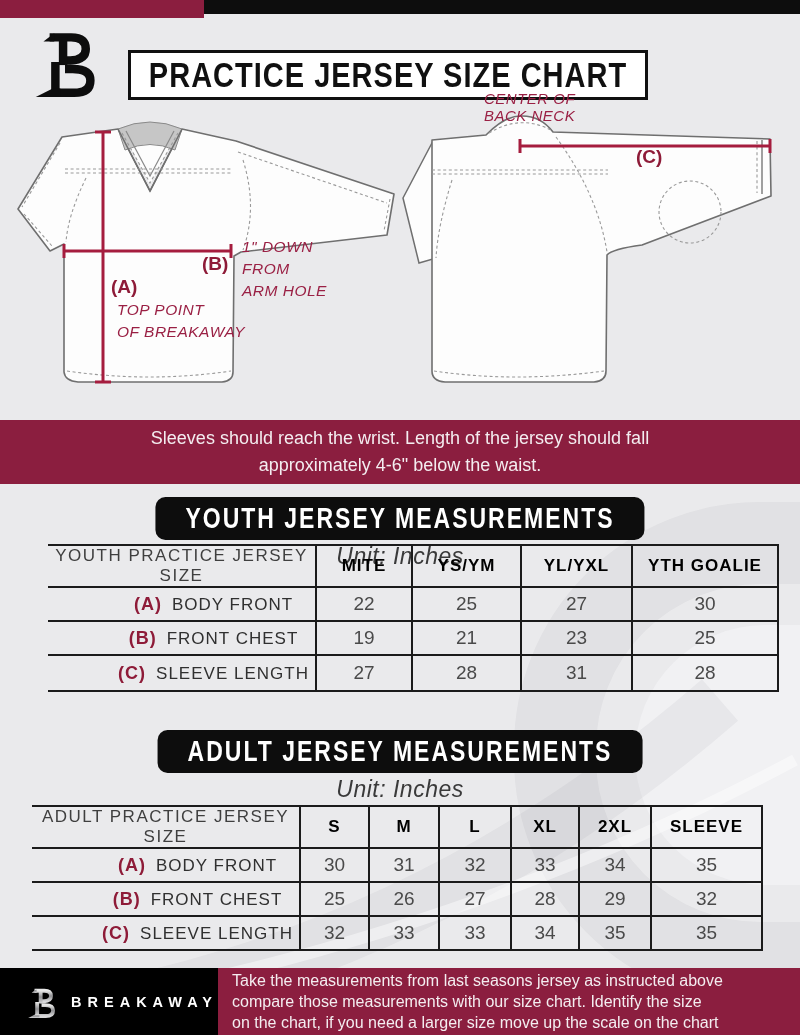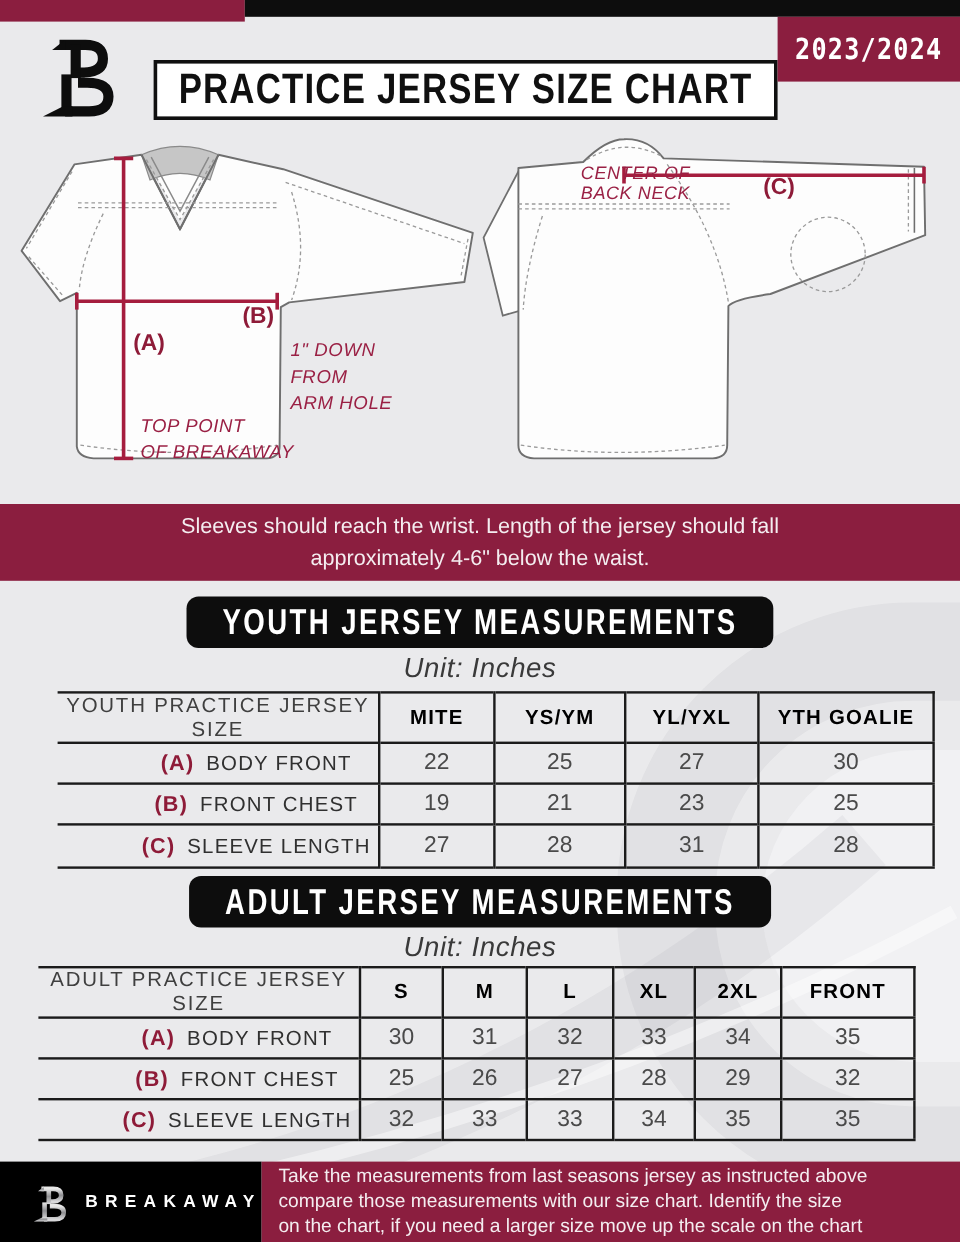--- a/index.html
+++ b/index.html
@@ -18,21 +18,21 @@
   .strip-maroon{left:0;top:0;width:204px;height:18px;background:var(--maroon);}
   .strip-black{left:204px;top:0;width:596px;height:14px;background:var(--ink);}
   .title-band{left:128px;top:18px;width:520px;height:50px;background:#ffffff;border:3px solid #101010;display:flex;align-items:center;justify-content:center;margin-top:32px;}
   .title-text{font-weight:bold;font-size:29px;letter-spacing:1px;color:#101010;white-space:nowrap;transform:scaleY(1.22);}
   .season-box{left:648px;top:14px;width:152px;height:54px;background:var(--maroon);display:flex;align-items:center;justify-content:center;}
   .season-text{font-family:"DejaVu Sans Mono",monospace;font-weight:bold;font-size:21px;letter-spacing:1px;color:#fff;transform:scaleY(1.15);}
   .logo-main{left:26px;top:22px;}
 
   
   .anno{color:#9A2044;white-space:pre-line;}
-  .anno.it{font-style:italic;font-size:15.5px;line-height:22px;letter-spacing:0.5px;margin-top:46px;}
+  .anno.it{font-style:italic;font-size:15.5px;line-height:22px;letter-spacing:0.5px;}
   .anno.bold{font-weight:bold;font-size:19px;color:#8E1B38;}
   .c-note{left:484px;top:90px;line-height:17px !important;font-size:15px !important;}
   .c-label{left:636px;top:146px;}
   .b-label{left:202px;top:253px;}
   .b-note{left:242px;top:236px;}
   .a-label{left:111px;top:276px;}
   .a-note{left:117px;top:299px;}
 
   
   .fit-banner{left:0;top:420px;width:800px;height:64px;background:var(--maroon);display:flex;align-items:center;justify-content:center;text-align:center;color:#F4EDF0;font-size:18px;line-height:27px;white-space:pre-line;}
@@ -48,21 +48,21 @@
 
   
   table.size{border-collapse:collapse;table-layout:fixed;width:730px;border-top:2px solid var(--rule);border-right:2px solid var(--rule);}
   table.size tr{border-bottom:2px solid var(--rule);}
   table.size th + th, table.size td + td{border-left:2px solid var(--rule);}
   table.size th{font-size:17px;font-weight:bold;color:#000000;letter-spacing:1px;}
   table.size th.lbl-h{font-weight:normal;color:#3f3f3f;letter-spacing:1.5px;}
   table.size td{font-size:19px;color:#4a4a4a;text-align:center;}
   table.size td.lbl{text-align:center;padding-left:64px;font-size:17px;color:#303030;letter-spacing:1px;}
   table.size td.lbl .key{color:#8E1B38;font-weight:bold;font-size:18px;margin-right:10px;}
-  .tbl-youth{left:48px;top:576px;}
+  .tbl-youth{left:48px;top:544px;}
   .tbl-adult{left:32px;top:805px;}
   .tbl-youth tr.hdr{height:37px;} .tbl-youth tr.data{height:34px;} .tbl-youth tr.last{height:36px;}
   .tbl-adult tr.hdr{height:38px;} .tbl-adult tr.data{height:34px;}
 
   
   .footer-black{left:0;top:968px;width:218px;height:67px;background:#000000;display:flex;align-items:center;padding-left:24px;}
   .footer-brand{color:#fff;font-weight:bold;font-size:14.5px;letter-spacing:6px;margin-left:12px;}
   .footer-maroon{left:218px;top:968px;width:582px;height:67px;background:var(--maroon);display:flex;align-items:center;padding-left:14px;color:#F4EDF0;font-size:16px;line-height:21px;white-space:pre-line;}
 
   .watermark{left:0;top:0;pointer-events:none;}
@@ -92,23 +92,20 @@
     <g fill="#0d0d0d">
       <rect x="42" y="20" width="11" height="36"></rect>
       <rect x="32" y="52" width="11" height="40"></rect>
       <polygon points="36,14.5 22,25.5 36,25.5"></polygon>
       <polygon points="44,97.5 12,97.5 34,86.5 44,86.5"></polygon>
     </g>
   </svg>
 
   <div class="abs title-band">
     <div class="title-text">PRACTICE JERSEY SIZE CHART</div>
-  </div>
-  <div class="abs season-box">
-    <div class="season-text">2023/2024</div>
   </div>
 
   <svg class="abs" style="left:0;top:68px;" width="800" height="352" viewBox="0 68 800 352" aria-hidden="true">
 
     <g>
       <path d="M118,129 L150,191 L182,129 L236,141 L394,194 L387,235 L241,252 L234,256 L233,372 Q233,381 222,382 L78,382 Q65,381 64,372 L64,244 L50,251 L18,209 L62,137 Z" fill="#fdfdfd" stroke="#6f6f6f" stroke-width="1.6" stroke-linejoin="round"></path>
       <path d="M122,131 L150,185 L178,131 Z" fill="#fdfdfd"></path>
       <path d="M118,129 Q150,115 182,129 L175,150 Q150,139 125,150 Z" fill="#c6c6c6" stroke="#8a8a8a" stroke-width="1"></path>
       <path d="M118,129 L150,191 L182,129" fill="none" stroke="#6f6f6f" stroke-width="1.6"></path>
       <path d="M126,131 L150,176 L174,131" fill="none" stroke="#8a8a8a" stroke-width="1.2"></path>
@@ -233,21 +230,21 @@
         <col style="width:111px">
       </colgroup>
     <tbody>
         <tr class="hdr">
       <th class="lbl-h">ADULT PRACTICE JERSEY SIZE</th>
       <th>S</th>
       <th>M</th>
       <th>L</th>
       <th>XL</th>
       <th>2XL</th>
-      <th>FRONT</th>
+      <th>SLEEVE</th>
     </tr>
     <tr class="data">
       <td class="lbl"><span class="key">(A)</span><span>BODY FRONT</span></td>
       <td>30</td>
       <td>31</td>
       <td>32</td>
       <td>33</td>
       <td>34</td>
       <td>35</td>
     </tr>

